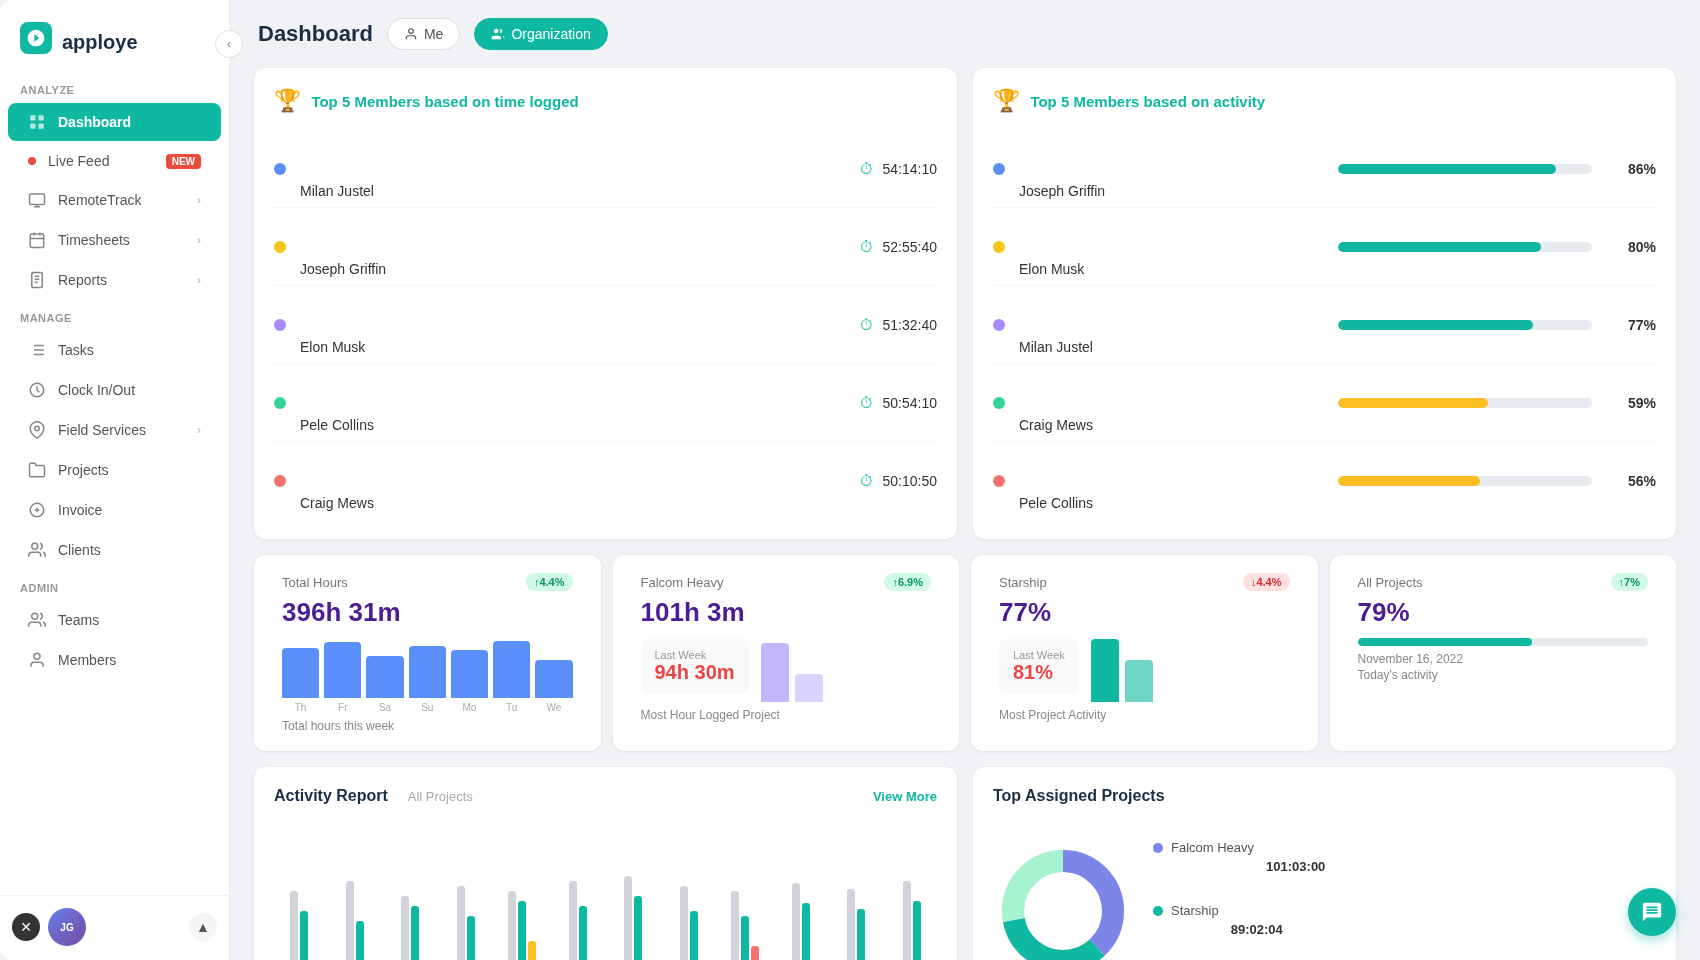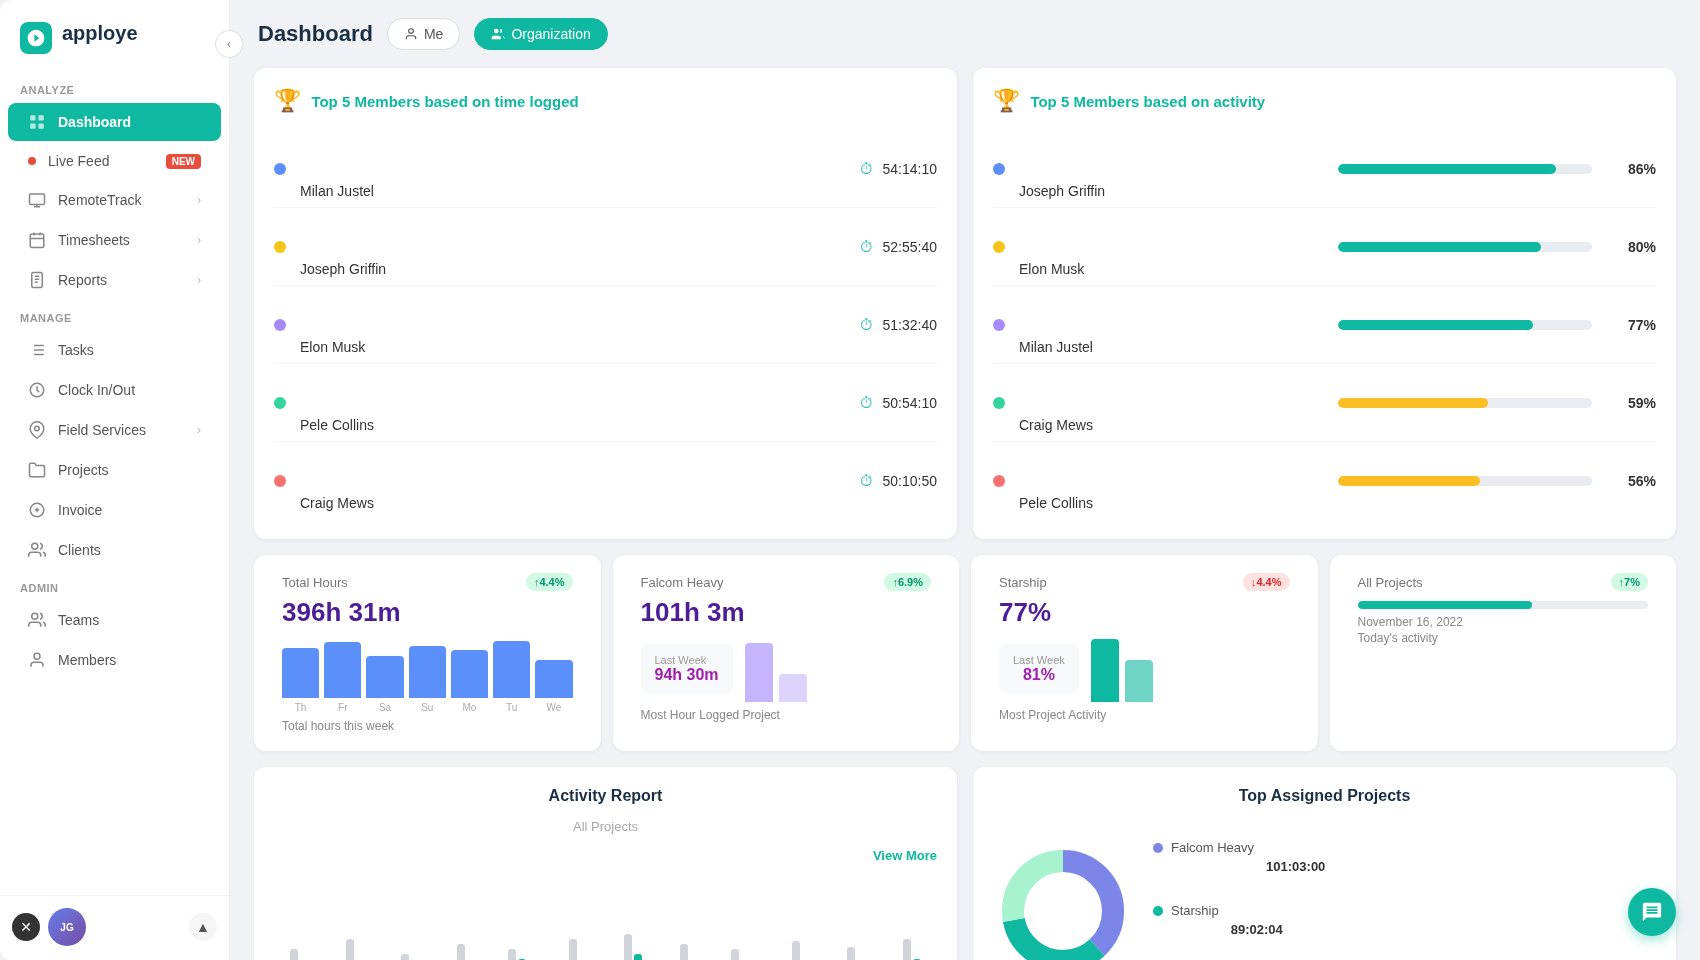--- a/index.html
+++ b/index.html
@@ -1,21 +1,21 @@
 <!DOCTYPE html>
 <html><head>
   <meta charset="utf-8">
   <style>
     * { box-sizing: border-box; margin: 0; padding: 0; }
     body { font-family: 'Segoe UI', Arial, sans-serif; background: #f0f2f5; color: #333; font-size: 14px; }
     .app-wrapper { display: flex; width: 1700px; height: 960px; background: #e8eaf0; border-radius: 12px; overflow: hidden; }
 
     
     .sidebar { width: 230px; background: #fff; display: flex; flex-direction: column; padding: 0; border-right: 1px solid #eee; flex-shrink: 0; position: relative; }
-    .sidebar-logo { display: flex; align-items: flex-start; gap: 10px; padding: 22px 20px 18px; }
+    .sidebar-logo { display: flex; align-items: flex-end; gap: 10px; padding: 22px 20px 18px; }
     .logo-icon { width: 32px; height: 32px; background: #0fb8a0; border-radius: 8px; display: flex; align-items: center; justify-content: center; }
     .logo-icon svg { width: 20px; height: 20px; fill: #fff; }
     .logo-text { font-size: 20px; font-weight: 700; color: #1a2e44; }
     .sidebar-section-label { font-size: 11px; font-weight: 600; color: #999; padding: 12px 20px 6px; text-transform: uppercase; letter-spacing: 0.5px; }
     .sidebar-item { display: flex; align-items: center; gap: 12px; padding: 10px 20px; cursor: pointer; border-radius: 8px; margin: 1px 8px; color: #555; transition: background 0.15s; }
     .sidebar-item.active { background: #0fb8a0; color: #fff; }
     .sidebar-item.active .sidebar-item-label { color: #fff; font-weight: 600; }
     .sidebar-item-label { font-size: 14px; color: inherit; flex: 1; }
     .sidebar-item .chevron { margin-left: auto; color: #bbb; font-size: 12px; }
     .badge-new { background: #0fb8a0; color: #fff; font-size: 10px; font-weight: 700; padding: 2px 6px; border-radius: 4px; margin-left: 6px; }
@@ -77,30 +77,30 @@
     .stat-badge.red { background: #fee2e2; color: #dc2626; }
     .stat-value { font-size: 26px; font-weight: 800; color: #4c1d95; }
     .stat-chart { height: 70px; display: flex; align-items: flex-end; gap: 5px; }
     .bar { border-radius: 4px 4px 0 0; flex: 1; }
     .bar.blue { background: #5b8ff9; }
     .bar.purple { background: #c4b5fd; }
     .stat-days { display: flex; gap: 5px; margin-top: 4px; }
     .stat-day { flex: 1; text-align: center; font-size: 10px; color: #aaa; }
     .last-week-box { background: #f8f9fa; border-radius: 8px; padding: 10px 14px; display: inline-block; margin-bottom: 8px; }
     .last-week-label { font-size: 11px; color: #999; }
-    .last-week-value { font-size: 16px; font-weight: 700; color: #a21caf; text-align: center; }
+    .last-week-value { font-size: 20px; font-weight: 700; color: #ef4444; }
     .stat-sub { font-size: 12px; color: #888; margin-top: 6px; }
     .progress-bar-single { height: 8px; border-radius: 4px; background: #e8ecf0; margin: 10px 0 4px; overflow: hidden; }
     .progress-bar-fill { height: 100%; border-radius: 4px; background: #0fb8a0; }
 
     
     .bottom-row { display: flex; gap: 16px; }
     .activity-report-card { background: #fff; border-radius: 12px; padding: 20px; flex: 0 0 calc(50% - 8px); box-shadow: 0 1px 4px rgba(0,0,0,0.06); min-height: 200px; overflow: hidden; }
     .projects-card { background: #fff; border-radius: 12px; padding: 20px; flex: 1; box-shadow: 0 1px 4px rgba(0,0,0,0.06); min-height: 200px; }
-    .card-title-row { display: flex; align-items: center; gap: 14px; margin-bottom: 16px; flex-direction: column; }
+    .card-title-row { display: flex; align-items: center; gap: 20px; margin-bottom: 16px; }
     .card-title { font-size: 16px; font-weight: 700; color: #1a2e44; }
     .card-subtitle { font-size: 13px; color: #aaa; }
     .view-more { font-size: 13px; color: #0fb8a0; font-weight: 600; cursor: pointer; margin-left: auto; }
 
     
     .activity-chart { display: flex; align-items: flex-end; gap: 6px; height: 140px; }
     .act-col { display: flex; flex-direction: column; align-items: center; gap: 2px; flex: 1; height: 100%; justify-content: flex-end; }
     .act-bar-group { display: flex; gap: 2px; align-items: flex-end; width: 100%; justify-content: center; }
     .act-bar { width: 8px; border-radius: 3px 3px 0 0; }
     .act-bar.gray { background: #d1d5db; }
@@ -474,20 +474,21 @@
             </div>
           </div>
           <div class="stat-sub">Most Project Activity</div>
         </div>
 
         <div class="stat-card">
           <div class="stat-header">
             <span class="stat-label">All Projects</span>
             <span class="stat-badge green">↑7%</span>
           </div>
+          <div class="stat-value">79%</div>
           <div class="progress-bar-single">
             <div class="progress-bar-fill" style="width:60%"></div>
           </div>
           <div class="stat-sub">November 16, 2022</div>
           <div class="stat-sub" style="margin-top:2px;">Today's activity</div>
         </div>
       </div>
 
       <div class="bottom-row">
 

